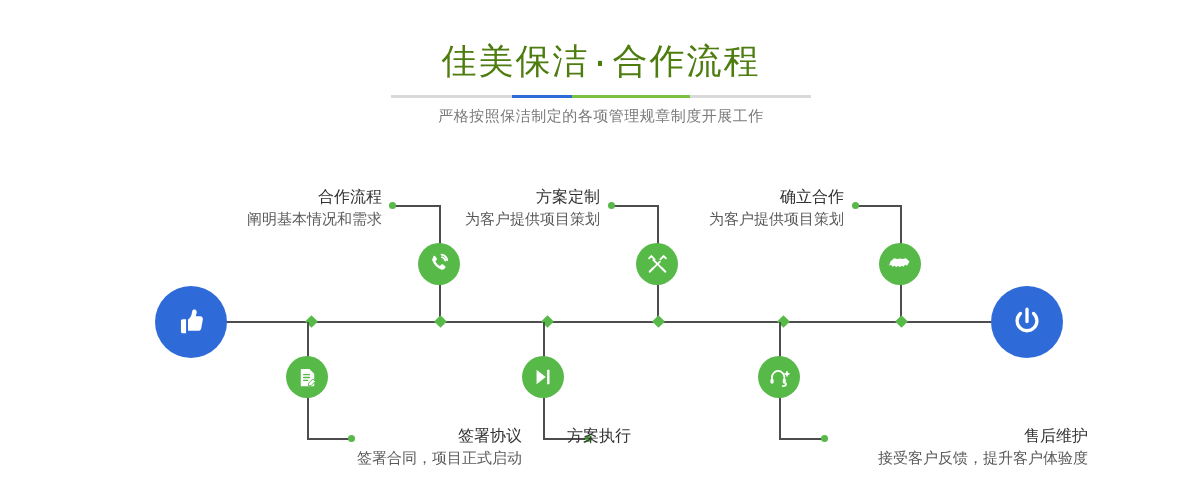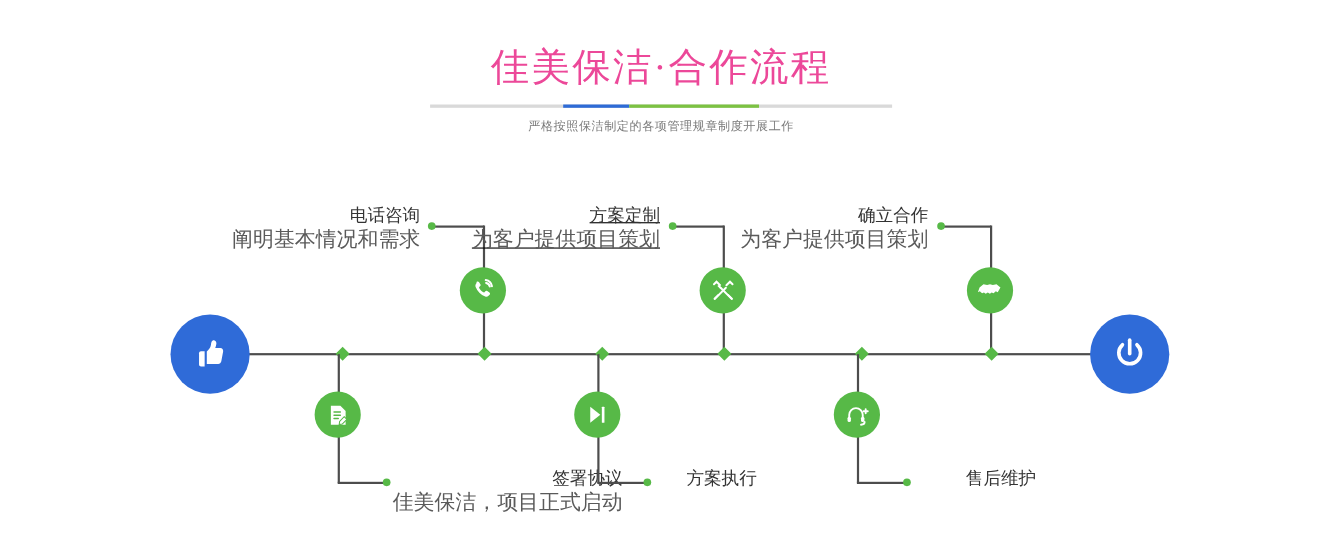--- a/index.html
+++ b/index.html
@@ -26,23 +26,23 @@
     width: 1202px;
     text-align: center;
   }
   .title {
     position: absolute;
     left: 0;
     top: 38px;
     width: 1202px;
     font-size: 35px;
     letter-spacing: 2px;
-    color: #ec4899;
+    color: #4d7c0f;
     font-weight: 500;
-    font-family: Liberation Serif, serif;
+    font-family: Liberation Mono, monospace;
   }
   .rule {
     position: absolute;
     top: 95px;
     left: 391px;
     width: 420px;
     height: 3px;
     background: #d9d9d9;
   }
   .rule .seg {
@@ -58,21 +58,21 @@
   .rule .seg-green {
     left: 181px;
     width: 118px;
     background: #7cc242;
   }
   .subtitle {
     position: absolute;
     left: 0;
     top: 107px;
     width: 1202px;
-    font-size: 11px;
+    font-size: 15px;
     color: #7a7a7a;
     letter-spacing: 0.5px;
   }
 
   
   .axis {
     position: absolute;
     left: 190px;
     top: 321px;
     width: 840px;
@@ -134,21 +134,21 @@
   .label-block {
     position: absolute;
     white-space: nowrap;
   }
   .label-block .lbl-title {
     font-size: 16px;
     color: #333333;
     line-height: 22px;
   }
   .label-block .lbl-desc {
-    font-size: 19px;
+    font-size: 15px;
     color: #5a5a5a;
     line-height: 22px;
   }
   .label-right { text-align: right; }
   .label-right-align { text-align: right; }
 </style>
 </head>
 <body>
 
 <div id="stage">
@@ -189,75 +189,75 @@
   <div class="icon-badge" style="left:418px; top:243px;">
     <span>
       <svg width="24" height="24" viewBox="0 0 24 24" fill="none" stroke="#ffffff" stroke-width="1.9" stroke-linecap="round">
         <path d="M6.4 4.2c.6-.6 1.5-.5 2 .2l1.3 1.9c.4.6.3 1.3-.2 1.8l-.8.8c-.2.2-.3.6-.1.9.9 1.7 2.2 3 3.9 3.9.3.2.6.1.9-.1l.8-.8c.5-.5 1.2-.6 1.8-.2l1.9 1.3c.7.5.8 1.4.2 2l-1 1c-.8.8-2 1-3 .6-4-1.5-7.2-4.7-8.7-8.7-.4-1-.2-2.2.6-3l.4-1.6z" fill="#ffffff" stroke="none"></path>
         <path d="M15 5.2c1.6.4 2.9 1.7 3.3 3.3"></path>
         <path d="M14.6 2.6c2.8.5 5 2.7 5.6 5.5"></path>
       </svg>
     </span>
   </div>
   <div class="label-block label-right-align" style="left:150px; top:186px; width:232px;">
-    <div class="lbl-title">电话咨询</div>
+    <div class="lbl-title">合作流程</div>
     <div class="lbl-desc">阐明基本情况和需求</div>
   </div>
 
   <div class="node-dot" style="left:436px;"></div>
   <div class="connector v" style="left:307px; top:322px; height:117px;"></div>
   <div class="connector h" style="left:307px; top:438px; width:46px;"></div>
   <div class="tip-dot" style="left:348px; top:435px;"></div>
   <div class="icon-badge" style="left:286px; top:356px;">
     <span>
       <svg width="23" height="23" viewBox="0 0 24 24" fill="#ffffff">
         <path d="M5 3h9l5 5v13H5z" fill="#ffffff"></path>
         <path d="M8 9h6M8 12h6M8 15h4" stroke="#57b947" stroke-width="1.4" stroke-linecap="round"></path>
         <path d="M17.6 13.4l2.6 2.6-4.4 4.4-2.9.4.4-2.9z" fill="#ffffff" stroke="#57b947" stroke-width="1"></path>
       </svg>
     </span>
   </div>
   <div class="label-block label-right" style="left:357px; top:425px;">
     <div class="lbl-title">签署协议</div>
-    <div class="lbl-desc">佳美保洁，项目正式启动</div>
+    <div class="lbl-desc">签署合同，项目正式启动</div>
   </div>
 
   <div class="node-dot" style="left:543px;"></div>
   <div class="connector v" style="left:657px; top:205px; height:117px;"></div>
   <div class="connector h" style="left:612px; top:205px; width:46px;"></div>
   <div class="tip-dot" style="left:608px; top:202px;"></div>
   <div class="icon-badge" style="left:636px; top:243px;">
     <span>
       <svg width="23" height="23" viewBox="0 0 24 24" fill="none" stroke="#ffffff" stroke-width="1.9" stroke-linecap="round">
         <path d="M4 19.5L14.5 9"></path>
         <path d="M3.2 5.6l2.4-2.4 3.2 3.2-1 1 1.4 1.4"></path>
         <path d="M20 19.5L9.5 9"></path>
         <path d="M20.8 5.6l-2.4-2.4-3.4 3.4"></path>
         <path d="M16.8 16l3.4 3.4M7.2 16L3.8 19.4"></path>
       </svg>
     </span>
   </div>
-  <div class="label-block label-right-align" style="left:370px; top:186px; width:230px;text-decoration:underline;">
+  <div class="label-block label-right-align" style="left:370px; top:186px; width:230px;">
     <div class="lbl-title">方案定制</div>
     <div class="lbl-desc">为客户提供项目策划</div>
   </div>
 
   <div class="node-dot" style="left:654px;"></div>
   <div class="connector v" style="left:543px; top:322px; height:117px;"></div>
   <div class="connector h" style="left:543px; top:438px; width:46px;"></div>
   <div class="tip-dot" style="left:585px; top:435px;"></div>
   <div class="icon-badge" style="left:522px; top:356px;">
     <span>
       <svg width="22" height="22" viewBox="0 0 24 24" fill="#ffffff">
         <path d="M5 4l10 8-10 8z"></path>
         <rect x="16.5" y="4" width="2.6" height="16" rx="0.6"></rect>
       </svg>
     </span>
   </div>
-  <div class="label-block label-right" style="left:624px; top:425px;">
+  <div class="label-block label-right" style="left:567px; top:425px;">
     <div class="lbl-title">方案执行</div>
   </div>
 
   <div class="node-dot" style="left:779px;"></div>
   <div class="connector v" style="left:900px; top:205px; height:117px;"></div>
   <div class="connector h" style="left:856px; top:205px; width:45px;"></div>
   <div class="tip-dot" style="left:852px; top:202px;"></div>
   <div class="icon-badge" style="left:879px; top:243px;">
     <span>
       <svg width="24" height="24" viewBox="0 0 24 24" fill="#ffffff">
@@ -280,15 +280,16 @@
         <path d="M4.2 14v-2.4a6.4 6.4 0 0 1 12.8 0V14"></path>
         <rect x="2.6" y="13.4" width="3.2" height="5" rx="1.5" fill="#ffffff" stroke="none"></rect>
         <rect x="15.4" y="13.4" width="3.2" height="5" rx="1.5" fill="#ffffff" stroke="none"></rect>
         <path d="M18.8 18.4c0 1.5-1.6 2.5-3.4 2.6"></path>
         <path d="M19.8 6.2v4M17.8 8.2h4"></path>
       </svg>
     </span>
   </div>
   <div class="label-block label-right" style="left:878px; top:425px;">
     <div class="lbl-title">售后维护</div>
+    <div class="lbl-desc">接受客户反馈，提升客户体验度</div>
   </div>
 
 </div>
 
 </body></html>

